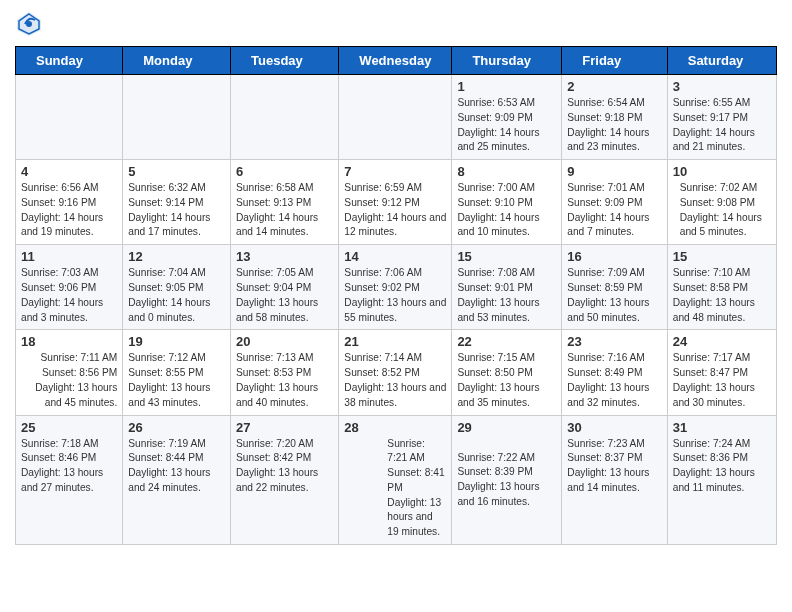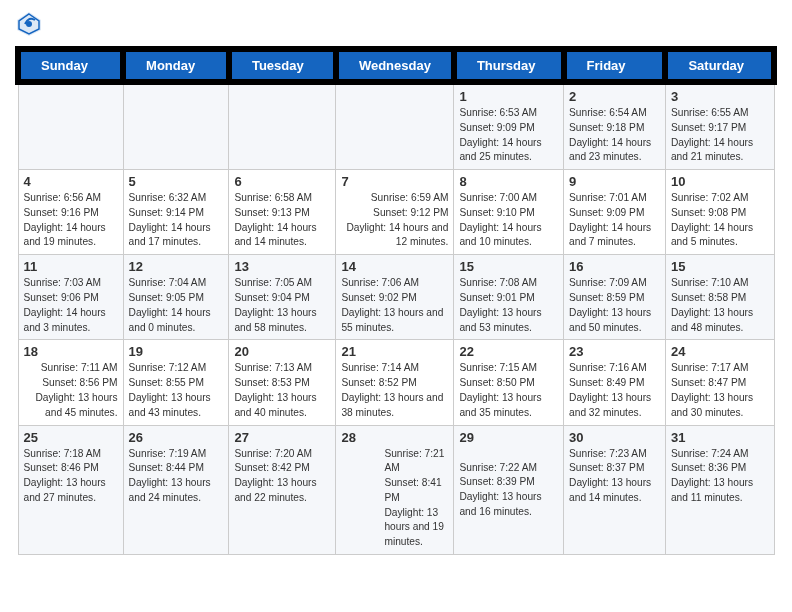--- a/index.html
+++ b/index.html
@@ -54,21 +54,21 @@
     }
     thead tr {
       background-color: #1565C0;
       color: #fff;
     }
     thead th {
       padding: 6px 20px;
       font-size: 13px;
       font-weight: bold;
       text-align: left;
-      border: 6px solid #000000;
+      border: 1px solid #000000;
     }
     tbody tr {
       vertical-align: top;
     }
     tbody td {
       border: 1px solid #ccc;
       padding: 4px 5px;
       width: 113px;
       min-height: 80px;
       font-size: 10.5px;
@@ -168,39 +168,39 @@
 Daylight: 14 hours and 17 minutes.</div>
         </td>
         <td>
           <span class="day-num">6</span>
           <div class="day-info" style="white-space: pre-line;">Sunrise: 6:58 AM
 Sunset: 9:13 PM
 Daylight: 14 hours and 14 minutes.</div>
         </td>
         <td>
           <span class="day-num">7</span>
-          <div class="day-info" style="white-space: pre-line; text-align: right;">Sunrise: 6:59 AM
+          <div class="day-info" style="white-space: pre-line;">Sunrise: 6:59 AM
 Sunset: 9:12 PM
 Daylight: 14 hours and 12 minutes.</div>
         </td>
         <td>
           <span class="day-num">8</span>
           <div class="day-info" style="white-space: pre-line;">Sunrise: 7:00 AM
 Sunset: 9:10 PM
 Daylight: 14 hours and 10 minutes.</div>
         </td>
         <td>
           <span class="day-num">9</span>
           <div class="day-info" style="white-space: pre-line;">Sunrise: 7:01 AM
 Sunset: 9:09 PM
 Daylight: 14 hours and 7 minutes.</div>
         </td>
         <td>
           <span class="day-num">10</span>
-          <div class="day-info" style="white-space: pre-line;">Sunrise: 7:02 AM
+          <div class="day-info" style="white-space: pre-line; margin-left: 7px;">Sunrise: 7:02 AM
 Sunset: 9:08 PM
 Daylight: 14 hours and 5 minutes.</div>
         </td>
       </tr>
       <tr>
         <td>
           <span class="day-num">11</span>
           <div class="day-info" style="white-space: pre-line;">Sunrise: 7:03 AM
 Sunset: 9:06 PM
 Daylight: 14 hours and 3 minutes.</div>

